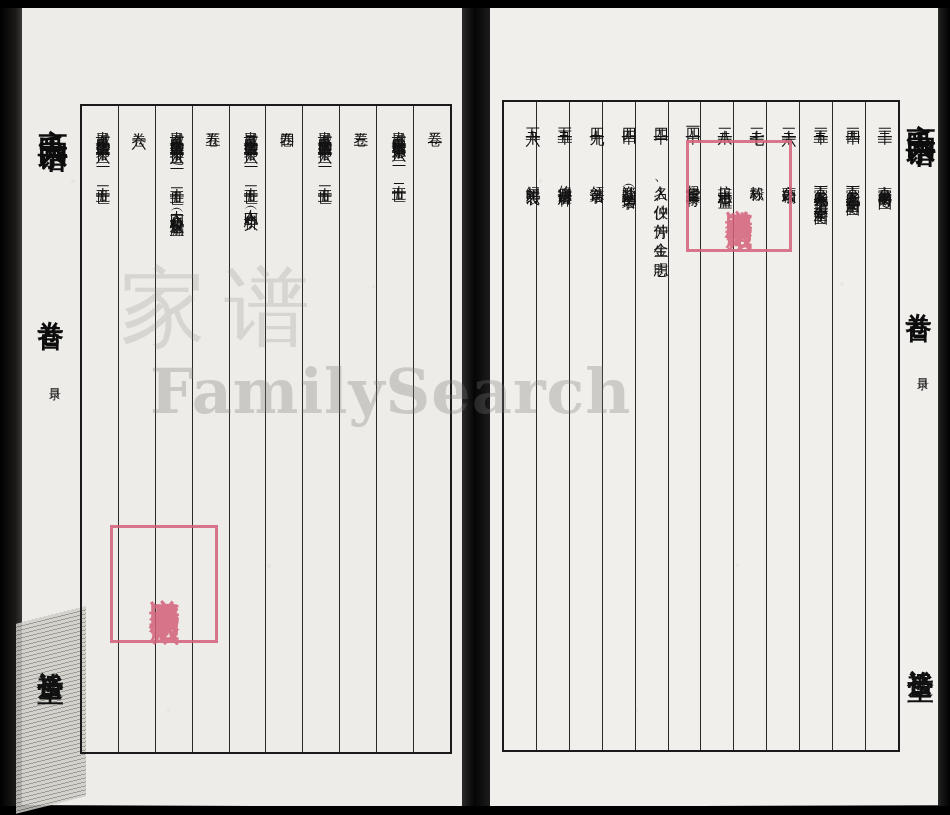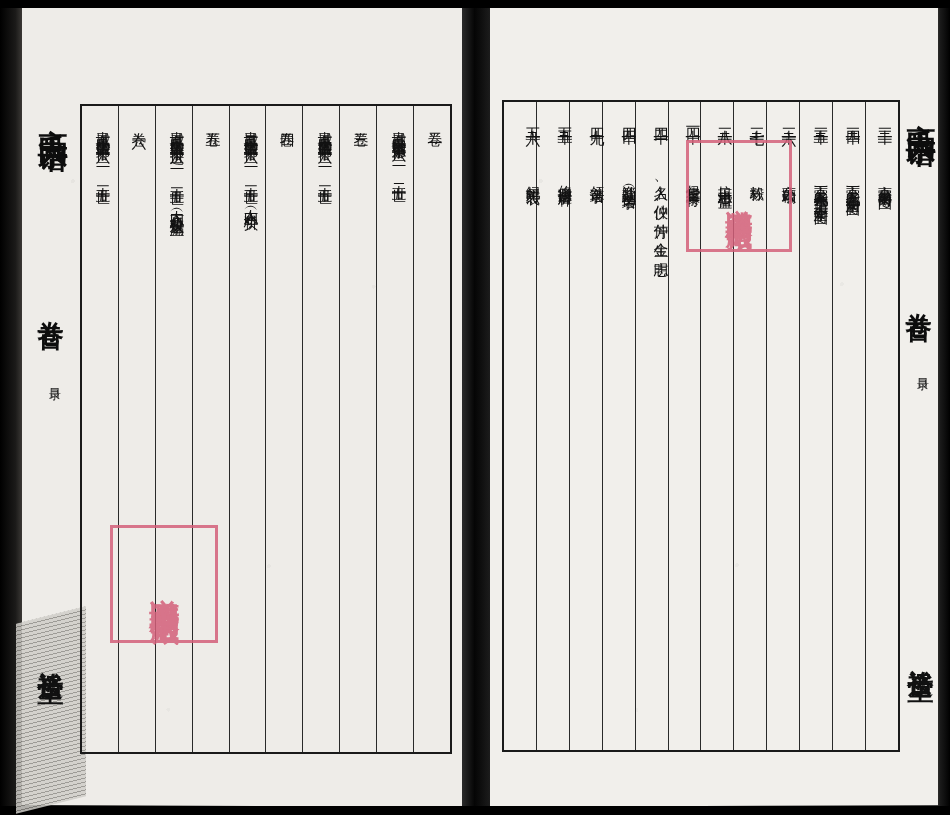--- a/index.html
+++ b/index.html
@@ -331,13 +331,15 @@
     <div class="vcol" style="right:326px;">五十五</div>
     <div class="vcol entry" style="right:326px; padding-top:72px;">修谱用语解释</div>
 
     <div class="vcol" style="right:358px;">五十六</div>
     <div class="vcol entry" style="right:358px; padding-top:72px;">纪年对照表</div>
   </div>
 
   <div class="seal big">谱牒图书馆藏</div>
   <div class="seal small">谱牒图书馆藏</div>
 
+  <div class="watermark-cn">家谱</div>
+  <div class="watermark">FamilySearch</div>
 </div>
 
 </body></html>

